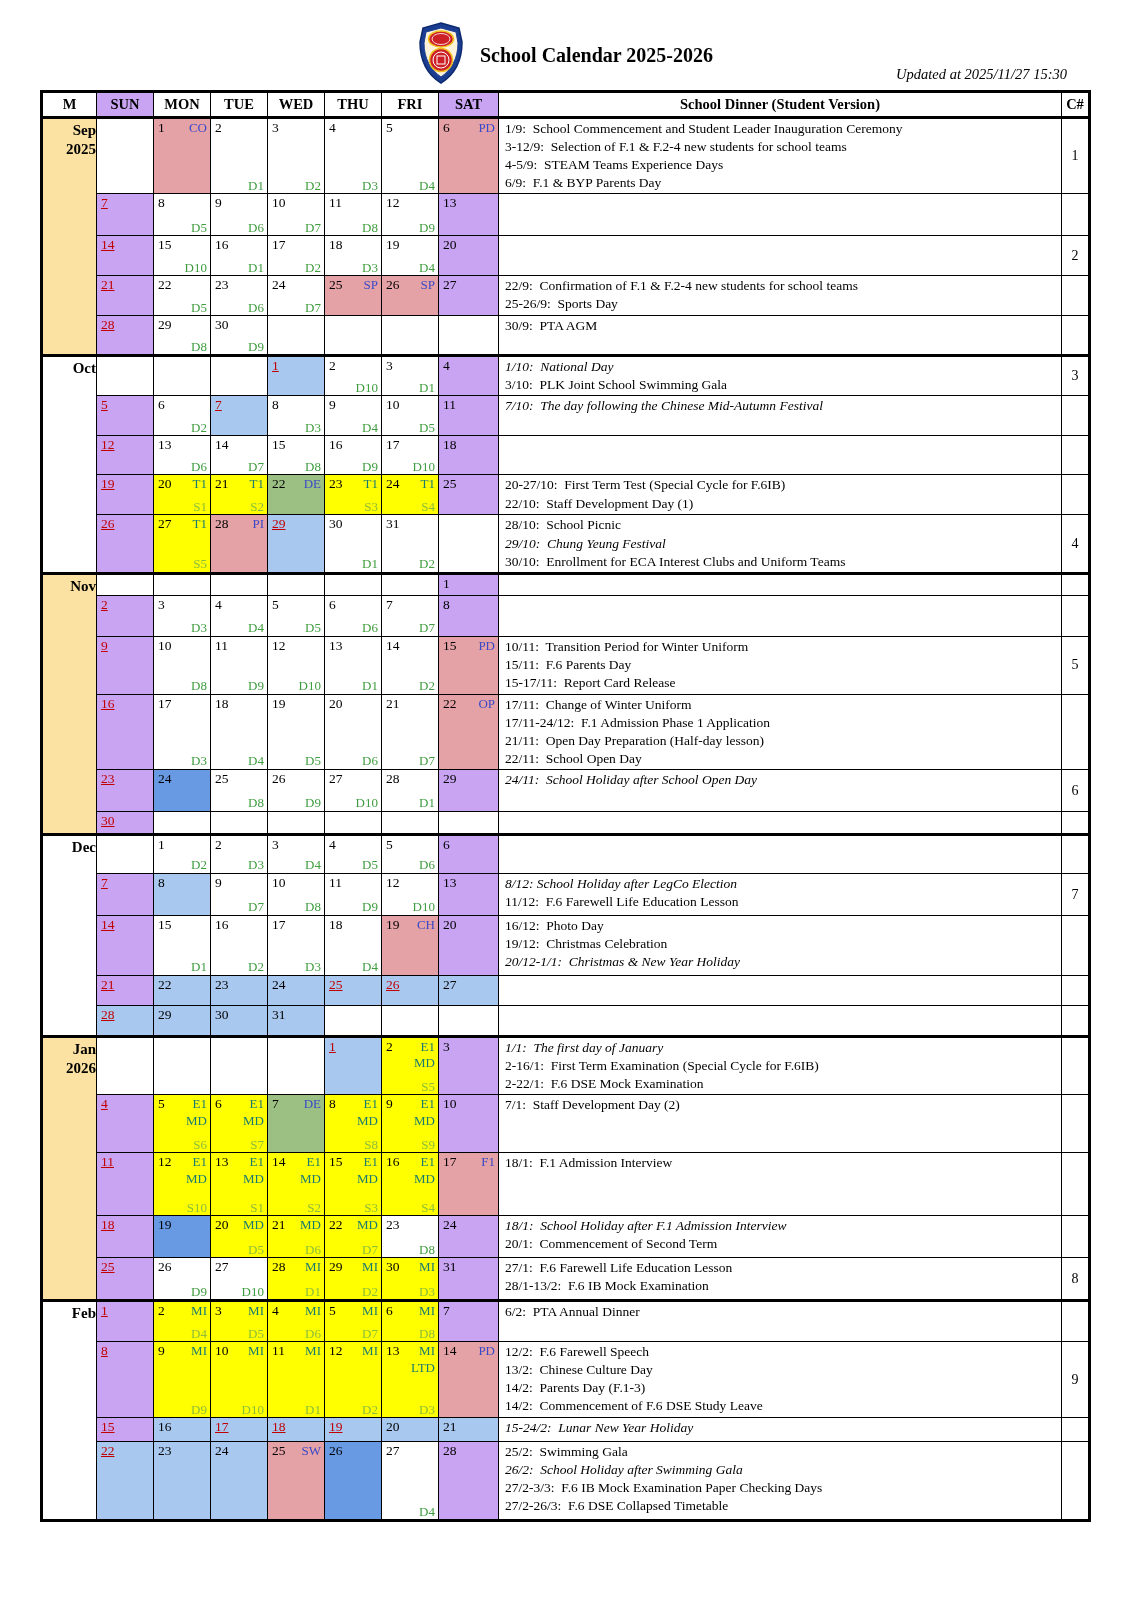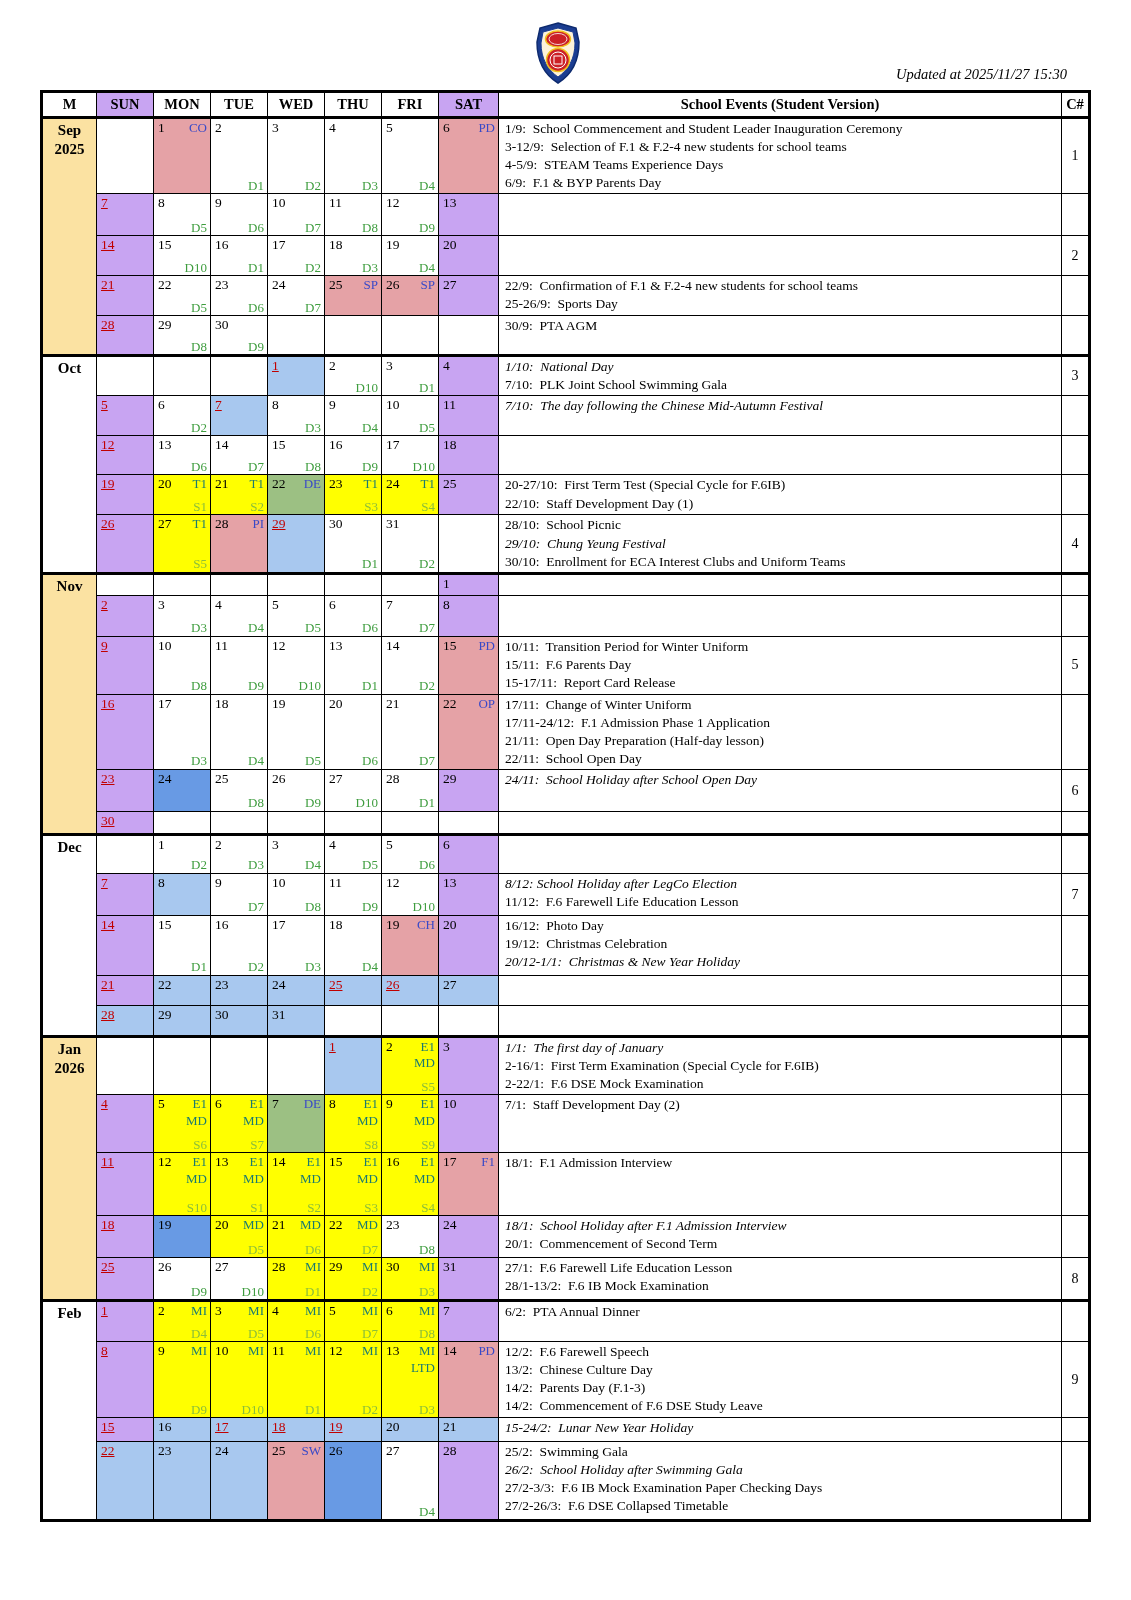--- a/index.html
+++ b/index.html
@@ -12,21 +12,21 @@
   .t1{font-size:21px;font-weight:bold;line-height:1.25;}
   .t2{font-size:20px;font-weight:bold;line-height:1.25;}
   .updated{position:absolute;top:44px;right:64px;font-style:italic;font-size:14.5px;}
   
   table{border-collapse:collapse;table-layout:fixed;position:absolute;left:40px;top:90px;
         border:3px solid #000;}
   th,td{border:1px solid #000;padding:0;vertical-align:top;overflow:hidden;}
   .head-row th{border-bottom:3px solid #000;font-weight:bold;font-size:14.5px;
         height:23px;vertical-align:middle;text-align:center;background:#fff;}
   tr.month-start td{border-top:3px solid #000;}
-  .mcell{text-align:center;font-weight:bold;font-size:15px;line-height:1.25;padding-top:2px;}
+  .mcell{text-align:right;font-weight:bold;font-size:15px;line-height:1.25;padding-top:2px;}
   .dc{position:relative;font-size:13.5px;}
   .dnum{position:absolute;left:4px;top:1px;}
   .dnum.red{color:#c00000;text-decoration:underline;}
   .rstack{position:absolute;right:3px;top:1px;display:flex;flex-direction:column;align-items:flex-end;line-height:1.25;}
   .bcode{color:#3949c8;font-size:13px;}
   .tcode{color:#1b7a70;font-size:13px;}
   .lbl{position:absolute;right:3px;bottom:0px;font-size:13px;line-height:1.2;}
   .events{padding:1px 6px;font-size:13.5px;}
   .evline{white-space:pre-wrap;line-height:1.34;}
   .evline.it{font-style:italic;}
@@ -43,20 +43,21 @@
           <path d="M23 1 L41 6 L44 20 C44 40 36 53 23 61 C10 53 2 40 2 20 L5 6 Z" fill="#1b3d91" stroke="#0d2a6e" stroke-width="1.5"></path>
           <path d="M23 6 L38 10 L40 21 C40 37 33 48 23 55 C13 48 6 37 6 21 L8 10 Z" fill="#fdf3da" stroke="#1b3d91" stroke-width="1"></path>
           <ellipse cx="23" cy="17" rx="12.5" ry="8" fill="#cc2026" stroke="#f0c020" stroke-width="1.5"></ellipse>
           <ellipse cx="23" cy="17" rx="9" ry="5.5" fill="none" stroke="#ffffff" stroke-width="0.8"></ellipse>
           <circle cx="23" cy="38" r="11.5" fill="#cc2026" stroke="#f0c020" stroke-width="1.5"></circle>
           <circle cx="23" cy="38" r="8" fill="none" stroke="#ffffff" stroke-width="1"></circle>
           <rect x="19" y="34" width="8" height="8" fill="none" stroke="#ffffff" stroke-width="1"></rect>
         </svg>
       </span>
       <div class="titles">
+        <div class="t2">School Calendar 2025-2026</div>
       </div>
     </div>
     <div class="updated">Updated at 2025/11/27 15:30</div>
   </div>
 
   <table id="calendar-table">
     <colgroup id="cal-cols">
         <col style="width: 55px;">
         <col style="width: 57px;">
         <col style="width: 57px;">
@@ -71,21 +72,21 @@
     <tbody id="cal-body">
         <tr class="head-row">
           <th>M</th>
           <th style="background: rgb(200, 164, 242);">SUN</th>
           <th>MON</th>
           <th>TUE</th>
           <th>WED</th>
           <th>THU</th>
           <th>FRI</th>
           <th style="background: rgb(200, 164, 242);">SAT</th>
-          <th>School Events (Student Version)</th>
+          <th>School Dinner (Student Version)</th>
           <th>C#</th>
         </tr>
         <tr class="month-start" style="height: 75px;">
           <td class="mcell" rowspan="5" style="background: rgb(251, 226, 162);">
             <div>Sep</div>
             <div>2025</div>
           </td>
           <td class="dc"></td>
           <td class="dc" style="background: rgb(229, 162, 166);">
             <span class="dnum">1</span>
@@ -257,21 +258,21 @@
           </td>
           <td class="dc">
             <span class="dnum">3</span>
             <span class="lbl" style="color: rgb(63, 157, 63);">D1</span>
           </td>
           <td class="dc" style="background: rgb(200, 164, 242);">
             <span class="dnum">4</span>
           </td>
           <td class="events">
             <div class="evline it">1/10:  National Day</div>
-            <div class="evline">7/10:  PLK Joint School Swimming Gala</div>
+            <div class="evline">3/10:  PLK Joint School Swimming Gala</div>
           </td>
           <td class="cnum">3</td>
         </tr>
         <tr style="height: 40px;">
           <td class="dc" style="background: rgb(200, 164, 242);">
             <span class="dnum red">5</span>
           </td>
           <td class="dc">
             <span class="dnum">6</span>
             <span class="lbl" style="color: rgb(63, 157, 63);">D2</span>

